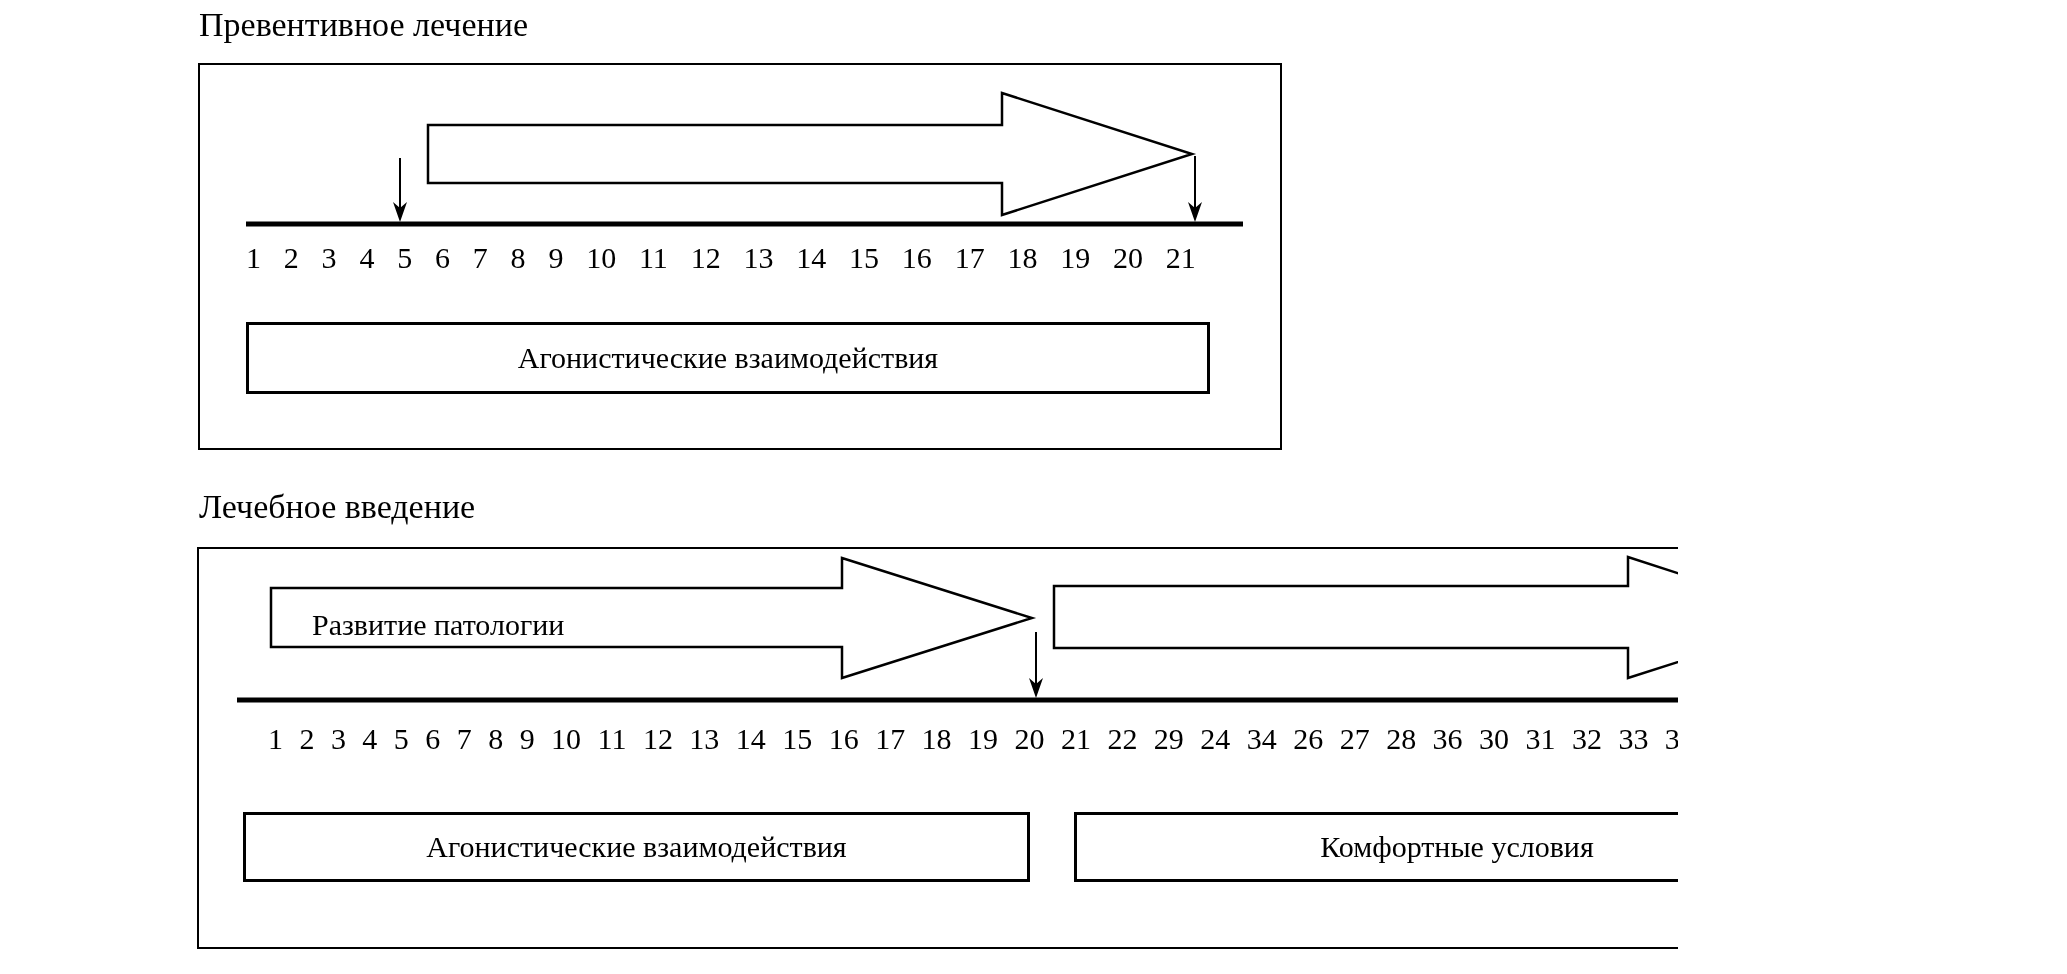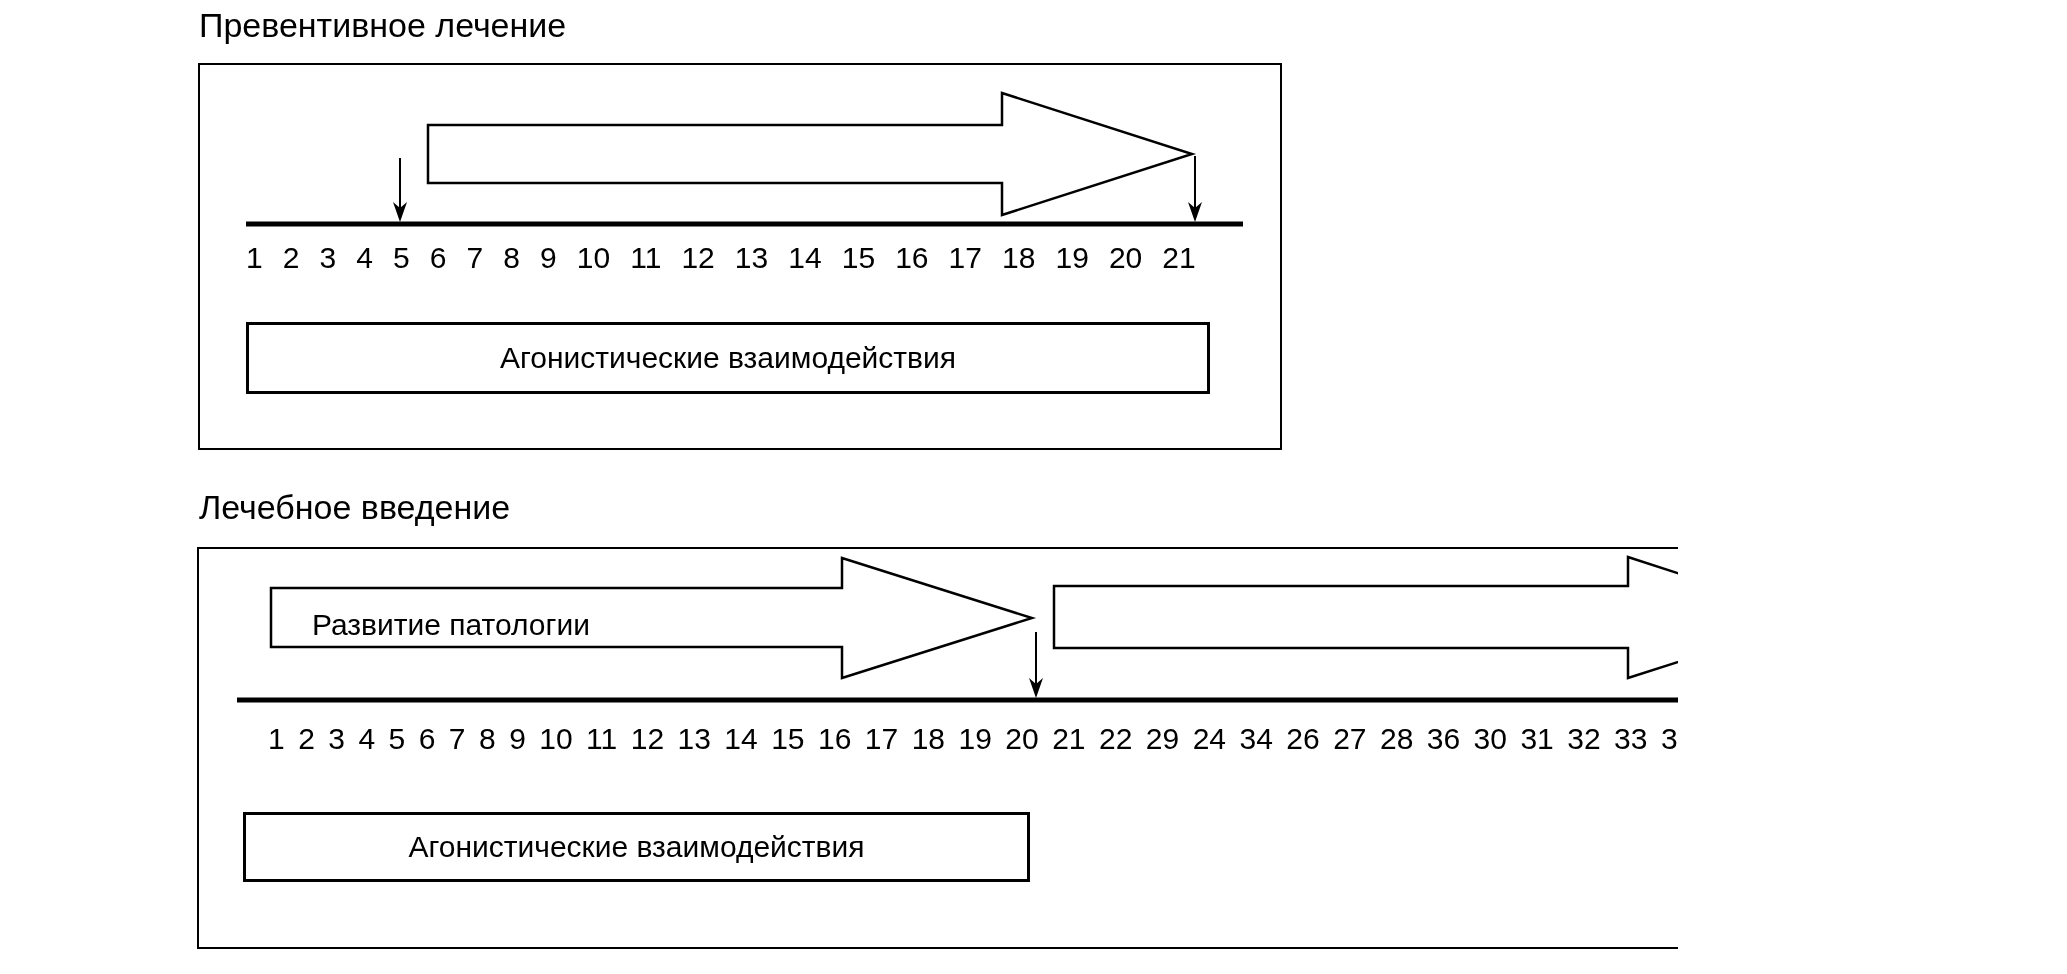--- a/index.html
+++ b/index.html
@@ -1,20 +1,20 @@
 <!DOCTYPE html>
 <html style="--ink: #000000; --paper: #ffffff;"><head>
 <meta charset="utf-8">
 <style>
   :root { --ink:#000000; --paper:#ffffff; }
   html,body { margin:0; padding:0; background:var(--paper,#fff); }
   .canvas {
     position:relative; width:1678px; height:974px;
     background:var(--paper,#fff); color:var(--ink,#000);
-    font-family:Liberation Sans, sans-serif;
+    font-family:Liberation Serif, serif;
     overflow:hidden;
     text-align:right;
   }
   svg.layer { position:absolute; left:0; top:0; }
   .outline  { fill:var(--paper,#fff); stroke:var(--ink,#000); stroke-width:2.5; stroke-linejoin:miter; }
   .thickline{ stroke:var(--ink,#000); stroke-width:5; }
   .mline    { stroke:var(--ink,#000); stroke-width:2; }
   .mhead    { fill:var(--ink,#000); stroke:none; }
   .sec-title {
     position:absolute; font-size:34px; line-height:38px; white-space:nowrap;
@@ -137,14 +137,17 @@
       <span>33</span>
       <span>34</span>
       <span>35</span>
       <span>62</span>
     </div>
 
   <div class="label-box" style="left:243px; top:812px; width:787px; height:70px;">
     <span>Агонистические взаимодействия</span>
   </div>
 
+  <div class="label-box" style="left:1074px; top:812px; width:766px; height:70px;">
+    <span>Комфортные условия</span>
+  </div>
 
 </div>
 
 </body></html>

